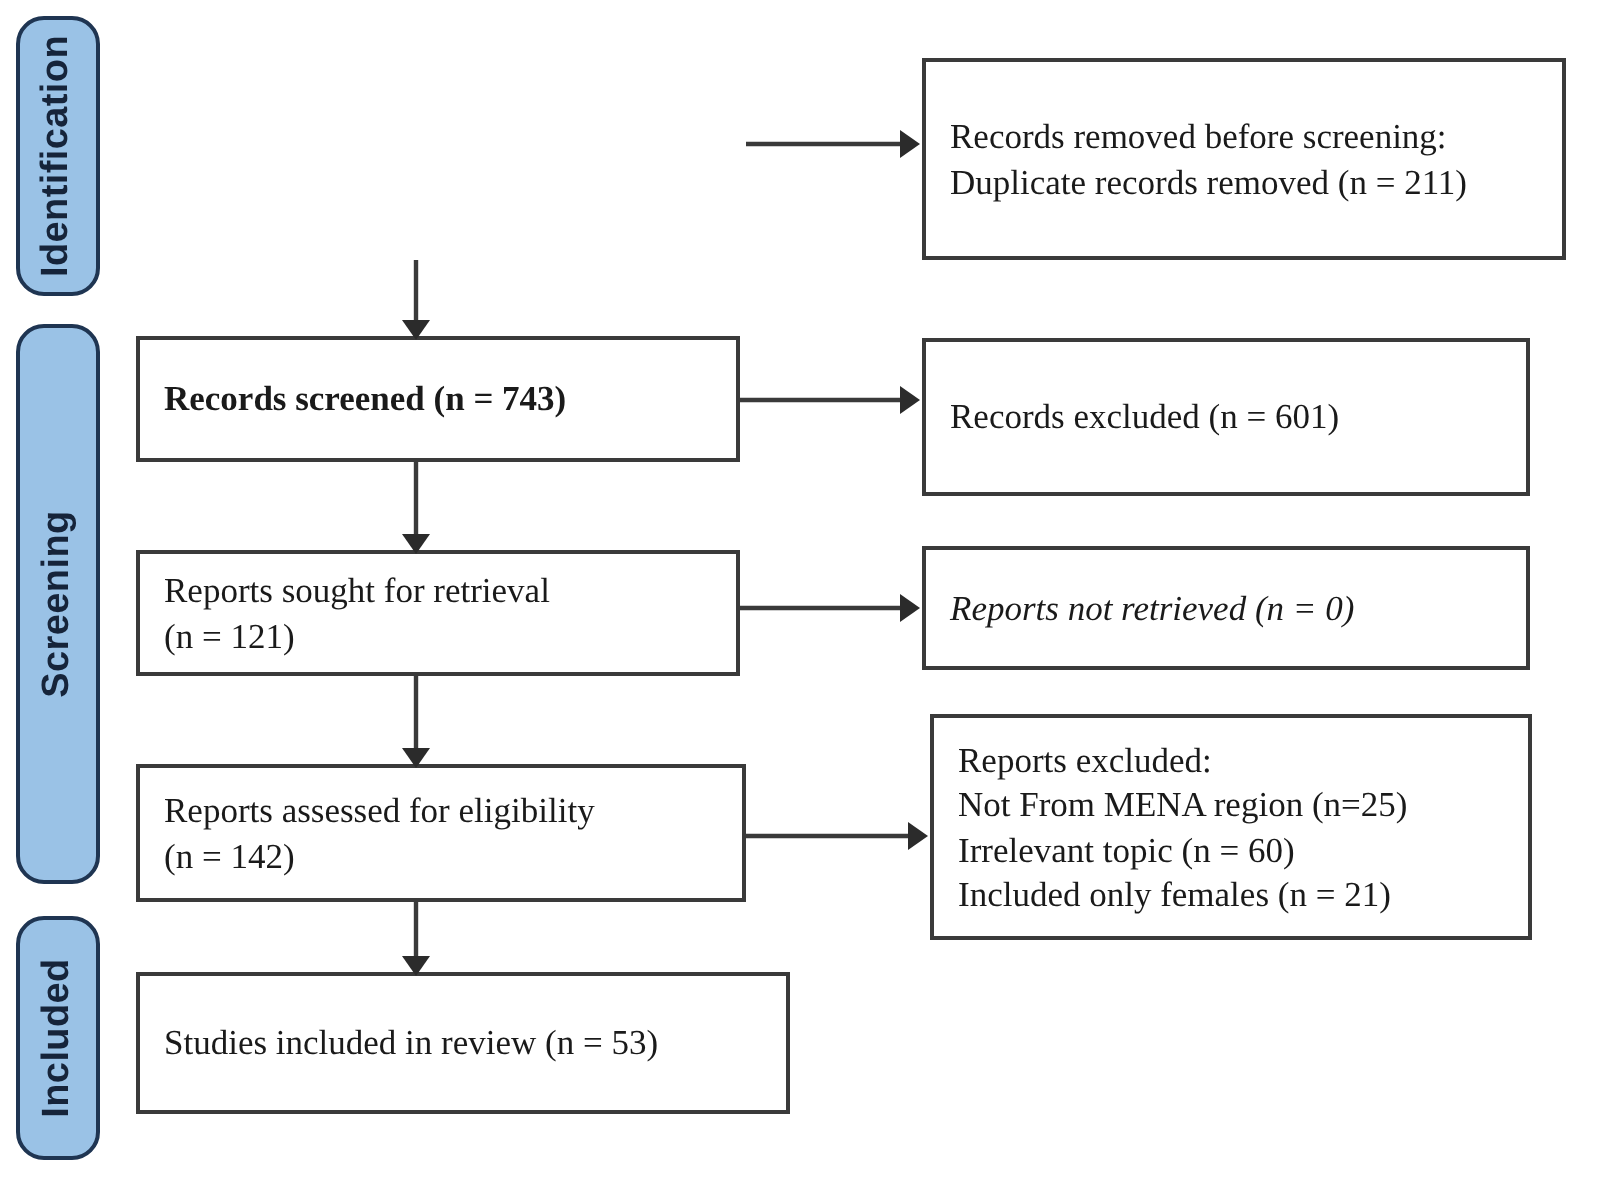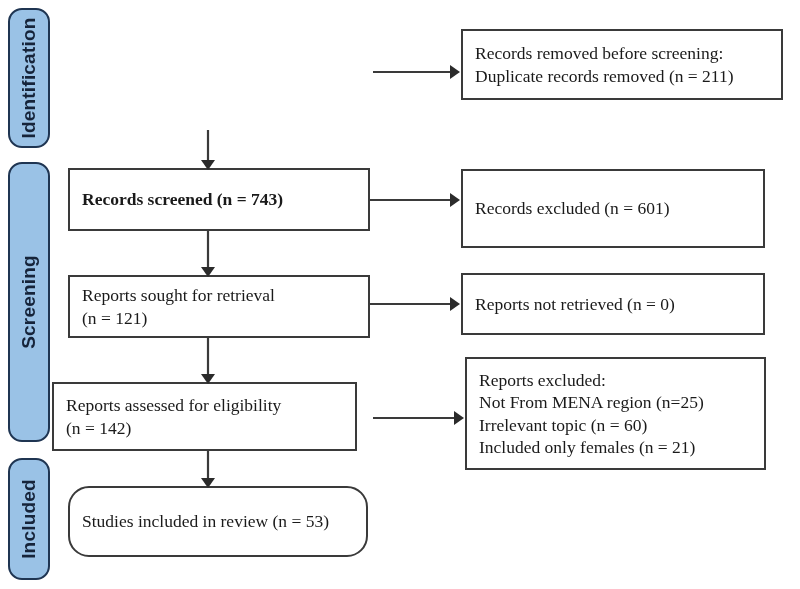--- a/index.html
+++ b/index.html
@@ -75,39 +75,39 @@
 
   <div class="flow-box" style="left:68px;top:168px;width:302px;height:63px;font-weight:bold;">
     <div class="box-text">Records screened (n = 743)</div>
   </div>
 
   <div class="flow-box" style="left:68px;top:275px;width:302px;height:63px;">
     <div class="box-text">Reports sought for retrieval
 (n = 121)</div>
   </div>
 
-  <div class="flow-box" style="left:52px;top:382px;width:305px;height:69px;">
+  <div class="flow-box" style="left:68px;top:382px;width:305px;height:69px;">
     <div class="box-text">Reports assessed for eligibility
 (n = 142)</div>
   </div>
 
-  <div class="flow-box" style="left:68px;top:486px;width:300px;height:71px;border-radius:21px;">
+  <div class="flow-box" style="left:68px;top:486px;width:327px;height:71px;">
     <div class="box-text">Studies included in review (n = 53)</div>
   </div>
 
-  <div class="flow-box" style="left:461px;top:29px;width:322px;height:71px;">
+  <div class="flow-box" style="left:461px;top:29px;width:322px;height:101px;">
     <div class="box-text">Records removed before screening:
 Duplicate records removed (n = 211)</div>
   </div>
 
   <div class="flow-box" style="left:461px;top:169px;width:304px;height:79px;">
     <div class="box-text">Records excluded (n = 601)</div>
   </div>
 
-  <div class="flow-box" style="left:461px;top:273px;width:304px;height:62px;">
+  <div class="flow-box" style="left:461px;top:273px;width:304px;height:62px;font-style:italic;">
     <div class="box-text">Reports not retrieved (n = 0)</div>
   </div>
 
   <div class="flow-box" style="left:465px;top:357px;width:301px;height:113px;">
     <div class="box-text">Reports excluded:
 Not From MENA region (n=25)
 Irrelevant topic (n = 60)
 Included only females (n = 21)</div>
   </div>
 

